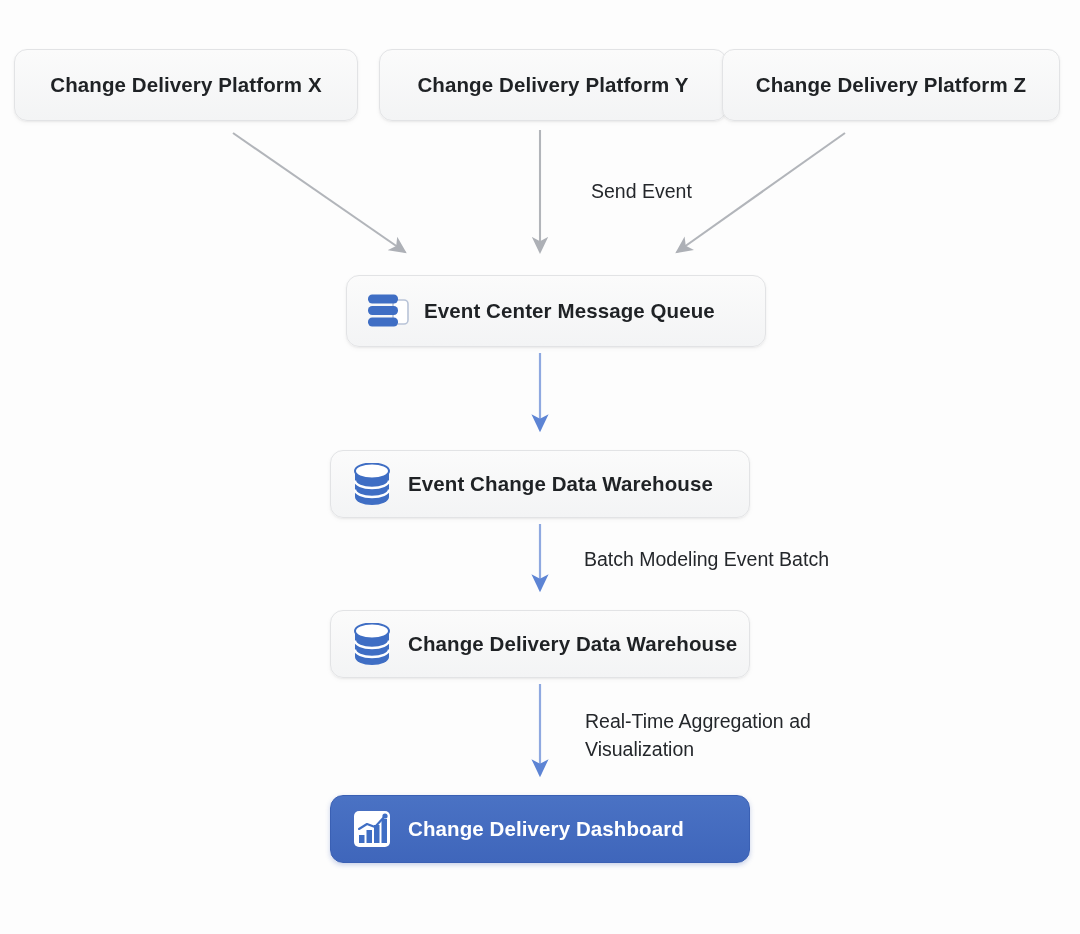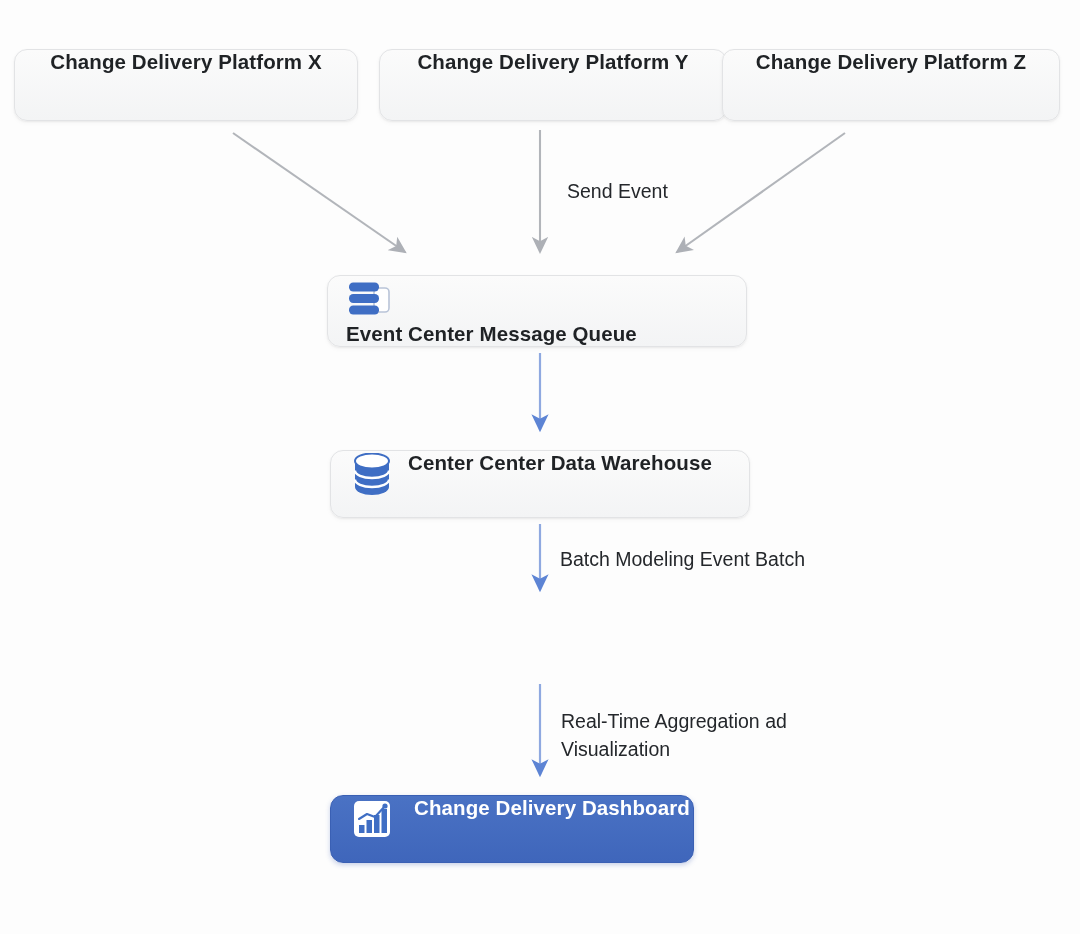--- a/index.html
+++ b/index.html
@@ -26,21 +26,21 @@
     width: 1080px;
     height: 934px;
     pointer-events: none;
   }
 
   
   .node {
     position: absolute;
     box-sizing: border-box;
     display: flex;
-    align-items: flex-start;
+    align-items: center;
     justify-content: center;
     border-radius: 13px;
     background: linear-gradient(180deg, #fbfbfb 0%, #f3f4f5 100%);
     border: 1px solid #e2e3e5;
     box-shadow: 0 1px 2px rgba(0,0,0,0.055), 0 2px 5px rgba(0,0,0,0.035);
     color: #1f2225;
     font-size: 20.5px;
     font-weight: 600;
     letter-spacing: 0.1px;
     white-space: nowrap;
@@ -62,45 +62,45 @@
     justify-content: center;
   }
 
   
   #src-x { left: 14px;  top: 49px;  width: 344px; height: 72px; }
   #src-y { left: 379px; top: 49px;  width: 348px; height: 72px; }
   #src-z { left: 722px; top: 49px;  width: 338px; height: 72px; border-radius: 12px; }
 
   
   #queue-node {
-    left: 327px; top: 275px; width: 420px; height: 72px; flex-direction: column;
+    left: 346px; top: 275px; width: 420px; height: 72px;
   }
   #event-dw-node {
     left: 330px; top: 450px; width: 420px; height: 68px;
   }
   #change-dw-node {
     left: 330px; top: 610px; width: 420px; height: 68px;
   }
   #dashboard-node {
-    left: 330px; top: 795px; width: 364px; height: 68px;
+    left: 330px; top: 795px; width: 420px; height: 68px;
     background: linear-gradient(180deg, #4a72c4 0%, #3f66bb 100%);
     border: 1px solid #3a60b4;
     color: #ffffff;
     box-shadow: 0 2px 5px rgba(60,95,180,0.28);
-    gap: 6px;
   }
 
   
   .edge-label {
     position: absolute;
     font-size: 19.5px;
     font-weight: 500;
     color: #24272b;
     line-height: 28px;
     white-space: pre-line;
+    margin-left: 24px;
   }
   #label-send-event      { left: 567px; top: 177px; }
   #label-batch-consume   { left: 562px; top: 375px; }
   #label-batch-modeling  { left: 560px; top: 545px; }
   #label-realtime-agg    { left: 561px; top: 707px; }
 </style>
 </head>
 <body>
 
 <div id="canvas">
@@ -156,23 +156,34 @@
 
   <div class="node with-icon" id="event-dw-node">
     <span class="node-icon">
       <svg width="38" height="42" viewBox="0 0 38 42">
         <path d="M2,8 L2,34 A17,8 0 0 0 36,34 L36,8 Z" fill="#3f6ec4"></path>
         <ellipse cx="19" cy="8" rx="17" ry="7.5" fill="#ffffff" stroke="#3f6ec4" stroke-width="2"></ellipse>
         <path d="M2,17.5 A17,7.5 0 0 0 36,17.5" fill="none" stroke="#ffffff" stroke-width="2.4"></path>
         <path d="M2,26.5 A17,7.5 0 0 0 36,26.5" fill="none" stroke="#ffffff" stroke-width="2.4"></path>
       </svg>
     </span>
-    <span class="node-label">Center Center Data Warehouse</span>
-  </div>
-
+    <span class="node-label">Event Change Data Warehouse</span>
+  </div>
+
+  <div class="node with-icon" id="change-dw-node">
+    <span class="node-icon">
+      <svg width="38" height="42" viewBox="0 0 38 42">
+        <path d="M2,8 L2,34 A17,8 0 0 0 36,34 L36,8 Z" fill="#3f6ec4"></path>
+        <ellipse cx="19" cy="8" rx="17" ry="7.5" fill="#ffffff" stroke="#3f6ec4" stroke-width="2"></ellipse>
+        <path d="M2,17.5 A17,7.5 0 0 0 36,17.5" fill="none" stroke="#ffffff" stroke-width="2.4"></path>
+        <path d="M2,26.5 A17,7.5 0 0 0 36,26.5" fill="none" stroke="#ffffff" stroke-width="2.4"></path>
+      </svg>
+    </span>
+    <span class="node-label">Change Delivery Data Warehouse</span>
+  </div>
 
   <div class="node with-icon" id="dashboard-node">
     <span class="node-icon">
       <svg width="40" height="40" viewBox="0 0 40 40">
         <rect x="2" y="2" width="36" height="36" rx="5" fill="#ffffff"></rect>
         <rect x="7" y="26" width="5.5" height="8" fill="#3f6ec4"></rect>
         <rect x="14.5" y="21" width="5.5" height="13" fill="#3f6ec4"></rect>
         <rect x="22" y="16" width="5.5" height="18" fill="#3f6ec4"></rect>
         <rect x="29.5" y="10" width="5.5" height="24" fill="#3f6ec4"></rect>
         <polyline points="7,20 15,15 23,18 33,7" fill="none" stroke="#3f6ec4" stroke-width="2.1" stroke-linecap="round" stroke-linejoin="round"></polyline>

